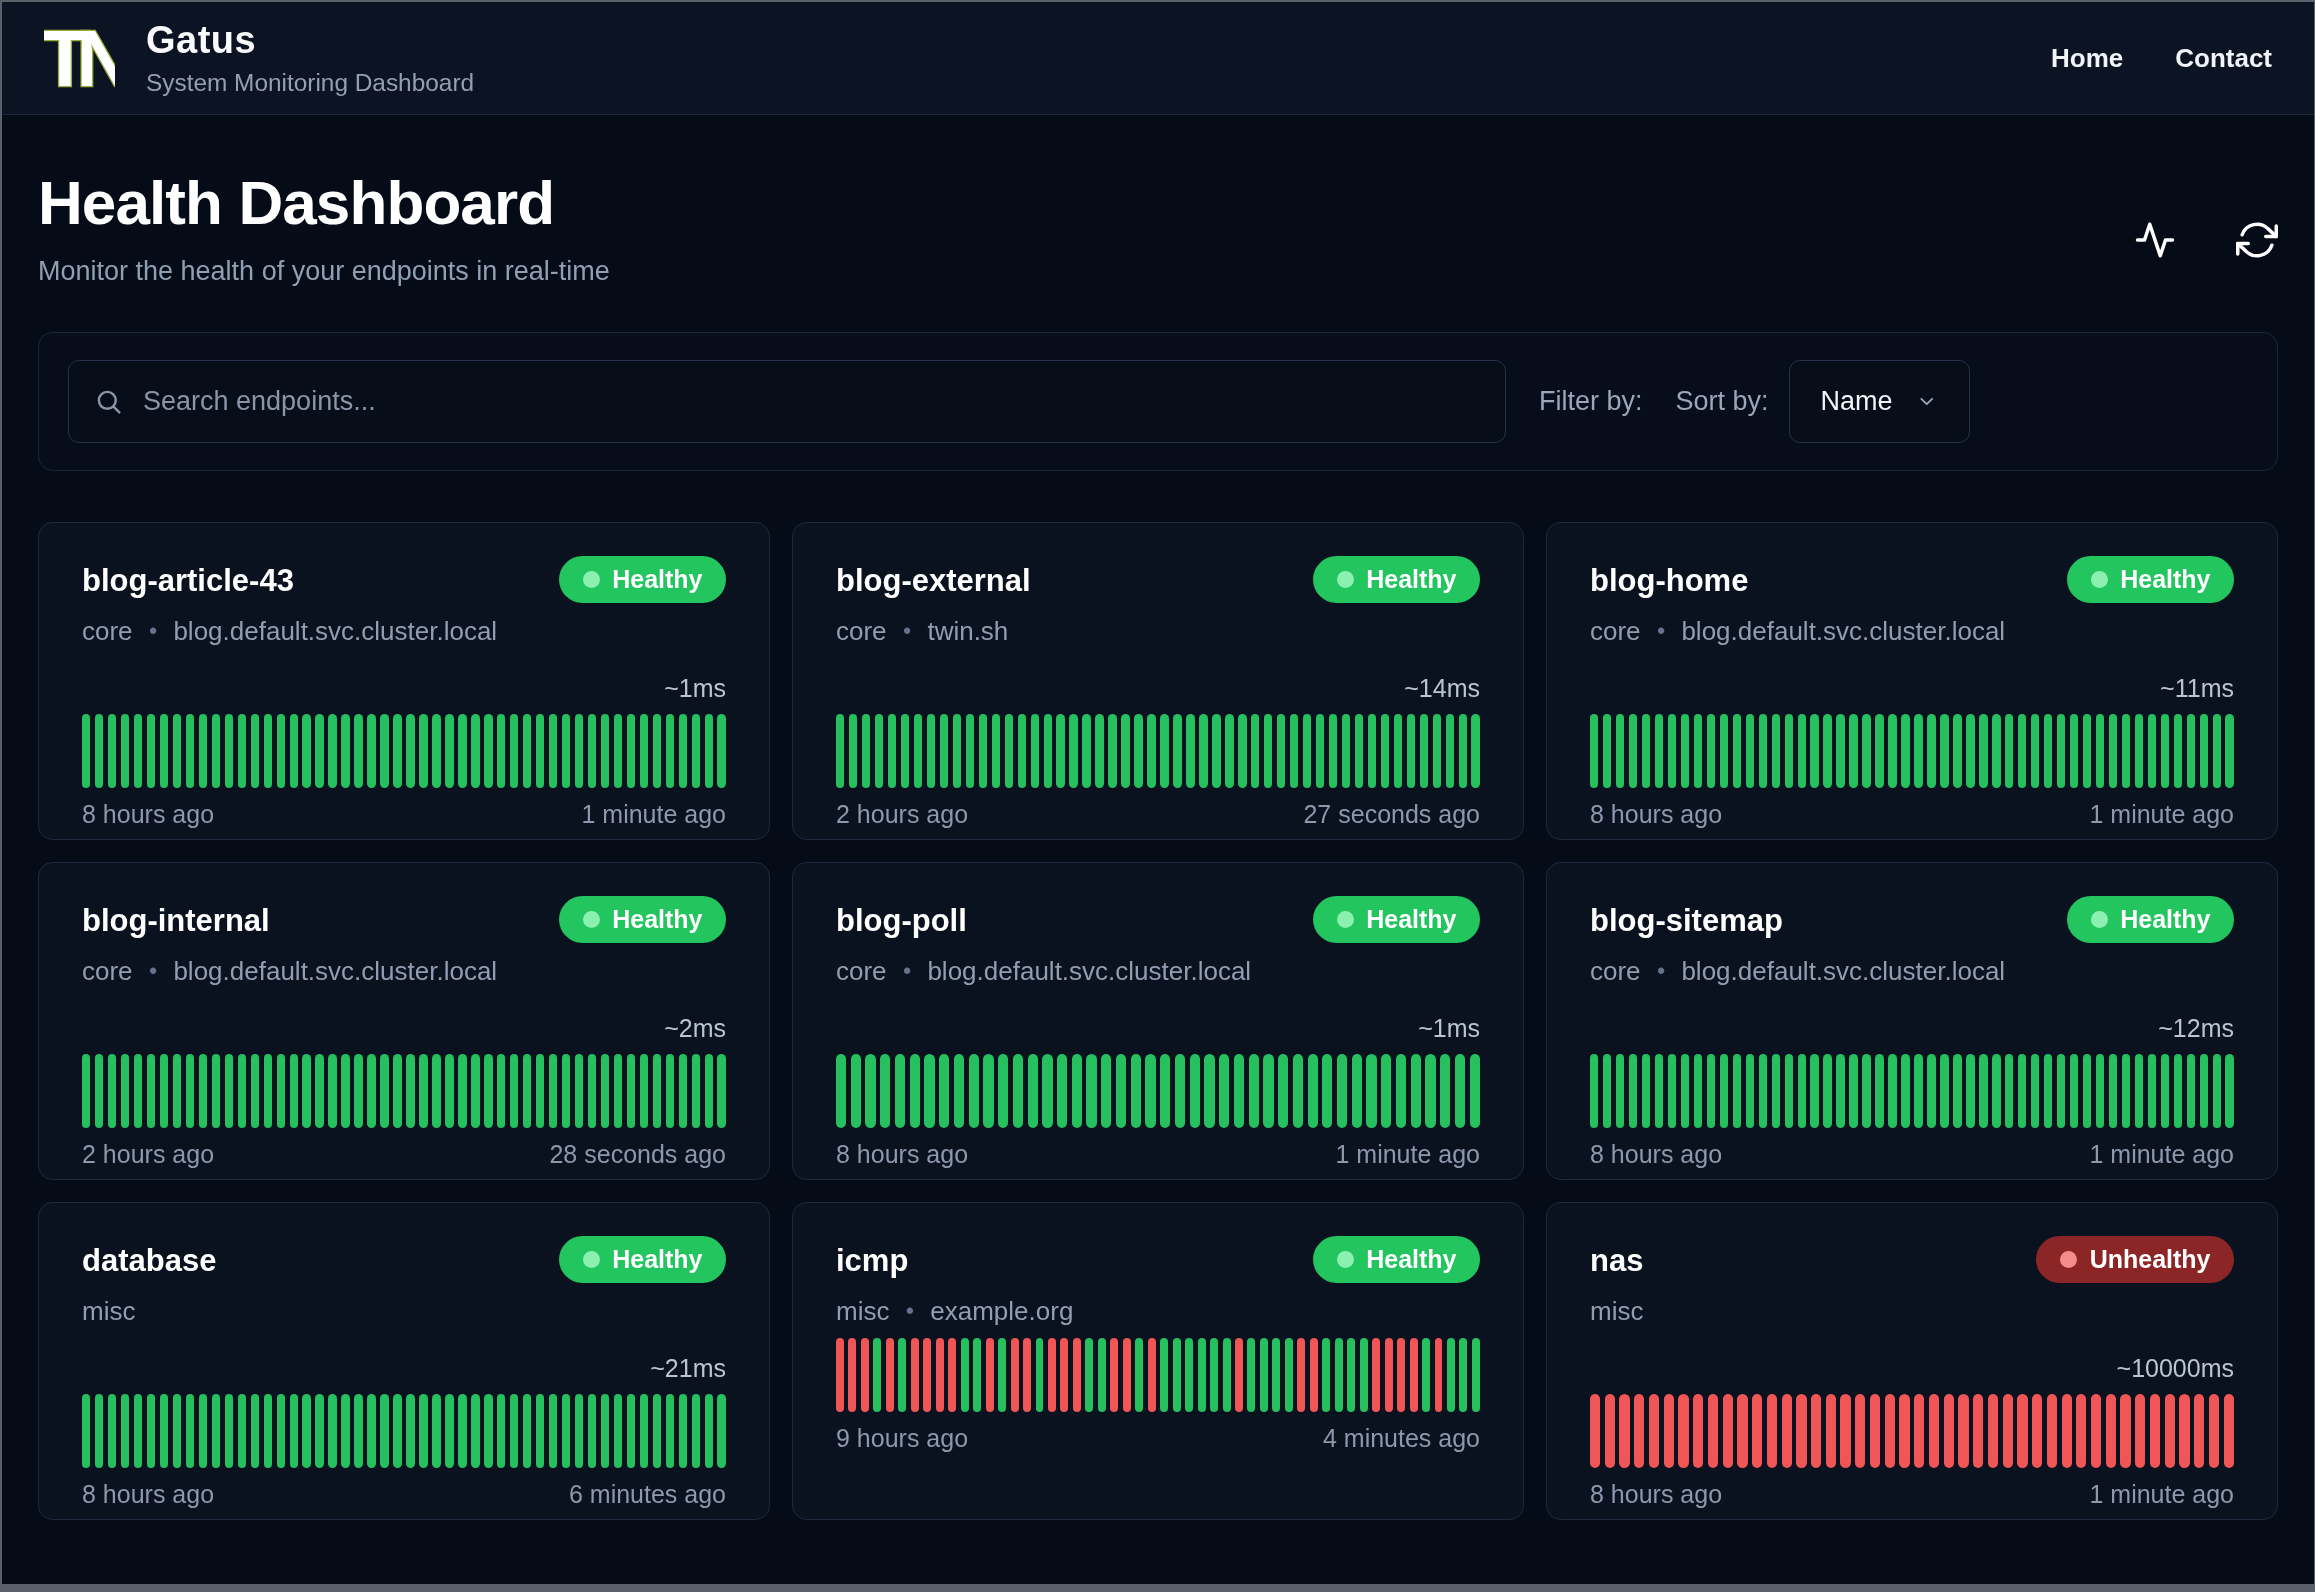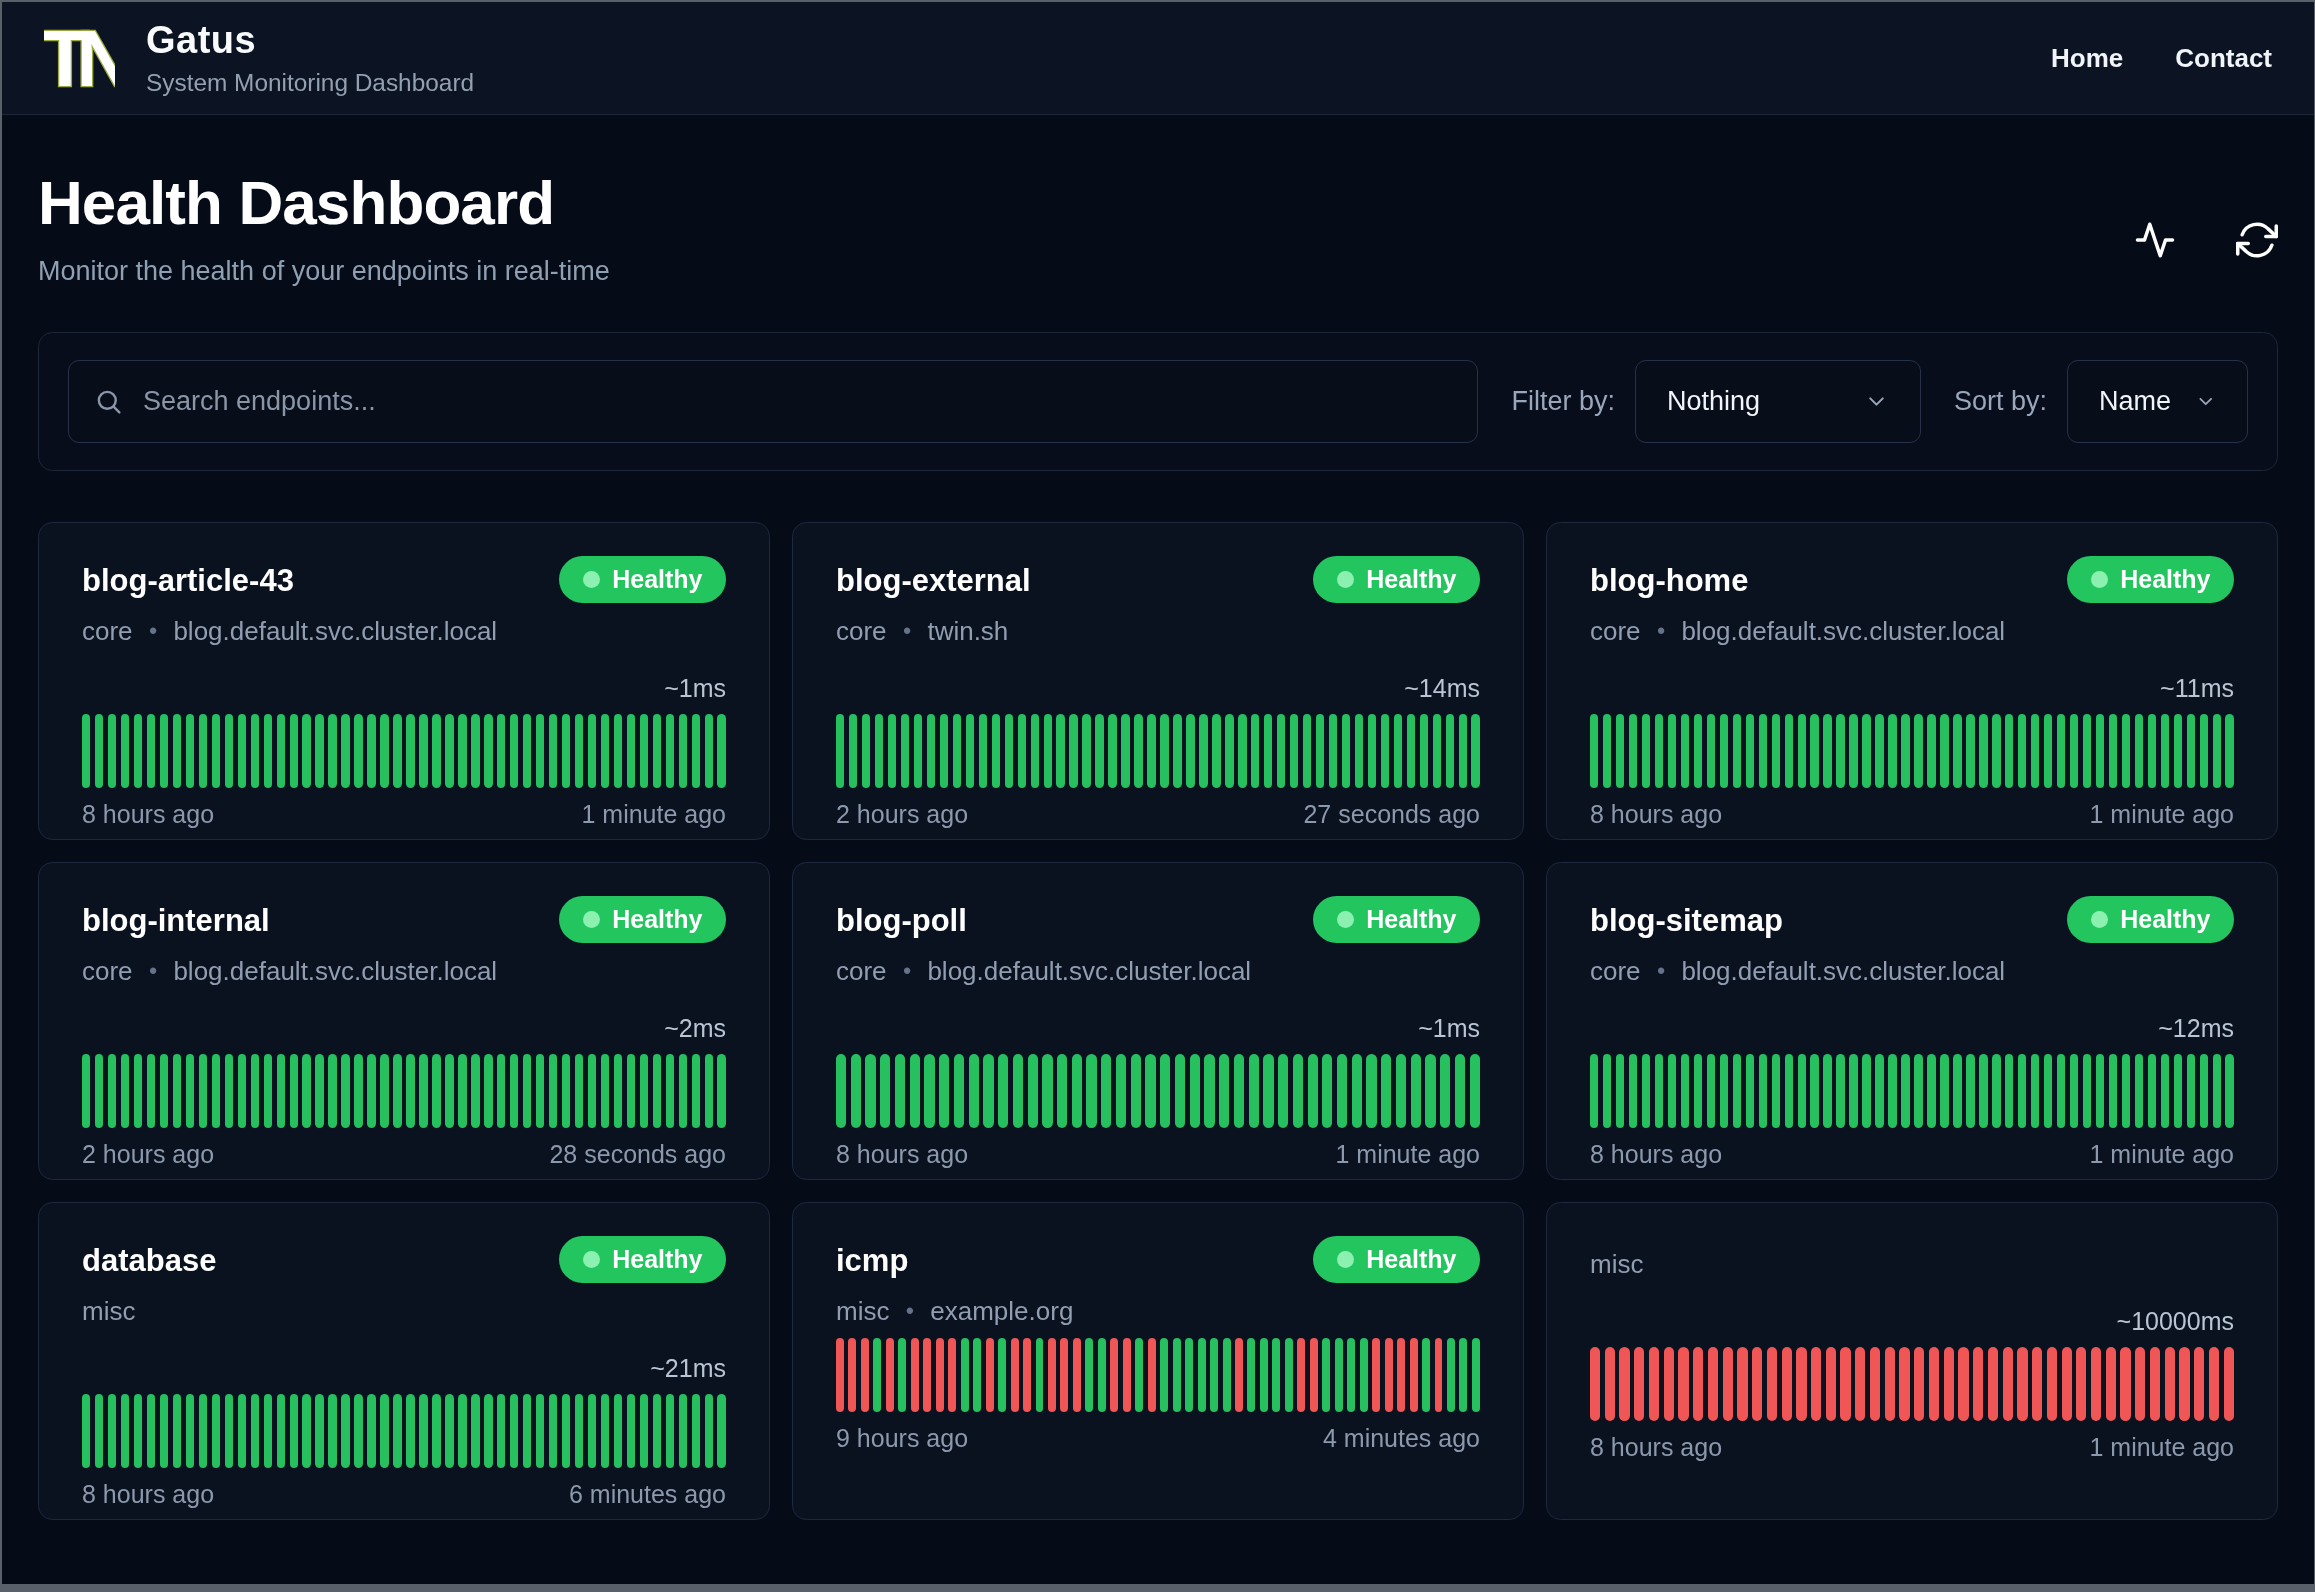--- a/index.html
+++ b/index.html
@@ -126,26 +126,20 @@
 
   <div class="toolbar">
     <div class="searchbox">
       <svg viewBox="0 0 24 24" fill="none" stroke="#8a96a8" stroke-width="2" stroke-linecap="round">
         <circle cx="11" cy="11" r="7"></circle>
           <line x1="21" y1="21" x2="16.4" y2="16.4"></line>
       </svg>
       <input type="text" placeholder="Search endpoints..." style="">
     </div>
     <span class="tool-label">Filter by:</span>
-    <div class="select filter">
-      <span class="value">Nothing</span>
-      <svg viewBox="0 0 24 24" fill="none" stroke="#9aa7ba" stroke-width="2" stroke-linecap="round" stroke-linejoin="round">
-        <polyline points="6 9 12 15 18 9"></polyline>
-      </svg>
-    </div>
     <span class="tool-label">Sort by:</span>
     <div class="select sort">
       <span class="value">Name</span>
       <svg viewBox="0 0 24 24" fill="none" stroke="#9aa7ba" stroke-width="2" stroke-linecap="round" stroke-linejoin="round">
         <polyline points="6 9 12 15 18 9"></polyline>
       </svg>
     </div>
   </div>
 
   <div class="grid" id="endpoint-grid">
@@ -705,20 +699,27 @@
           <div class="bar" style="background: rgb(38, 192, 95);"></div>
           <div class="bar" style="background: rgb(38, 192, 95);"></div>
           <div class="bar" style="background: rgb(38, 192, 95);"></div>
         </div>
     <div class="times">
       <span class="oldest">9 hours ago</span>
       <span class="newest">4 minutes ago</span>
     </div>
   </section>
       <section class="card">
+    <div class="card-top">
+      <div class="ep-name">nas</div>
+      <div class="badge unhealthy">
+        <span class="dot"></span>
+        <span class="label">Unhealthy</span>
+      </div>
+    </div>
     <div class="ep-meta">
       <span class="group">misc</span>
 
     </div>
     <div class="latency">~10000ms</div>
     <div class="bars">
           <div class="bar" style="background: rgb(241, 86, 86);"></div>
           <div class="bar" style="background: rgb(241, 86, 86);"></div>
           <div class="bar" style="background: rgb(241, 86, 86);"></div>
           <div class="bar" style="background: rgb(241, 86, 86);"></div>

